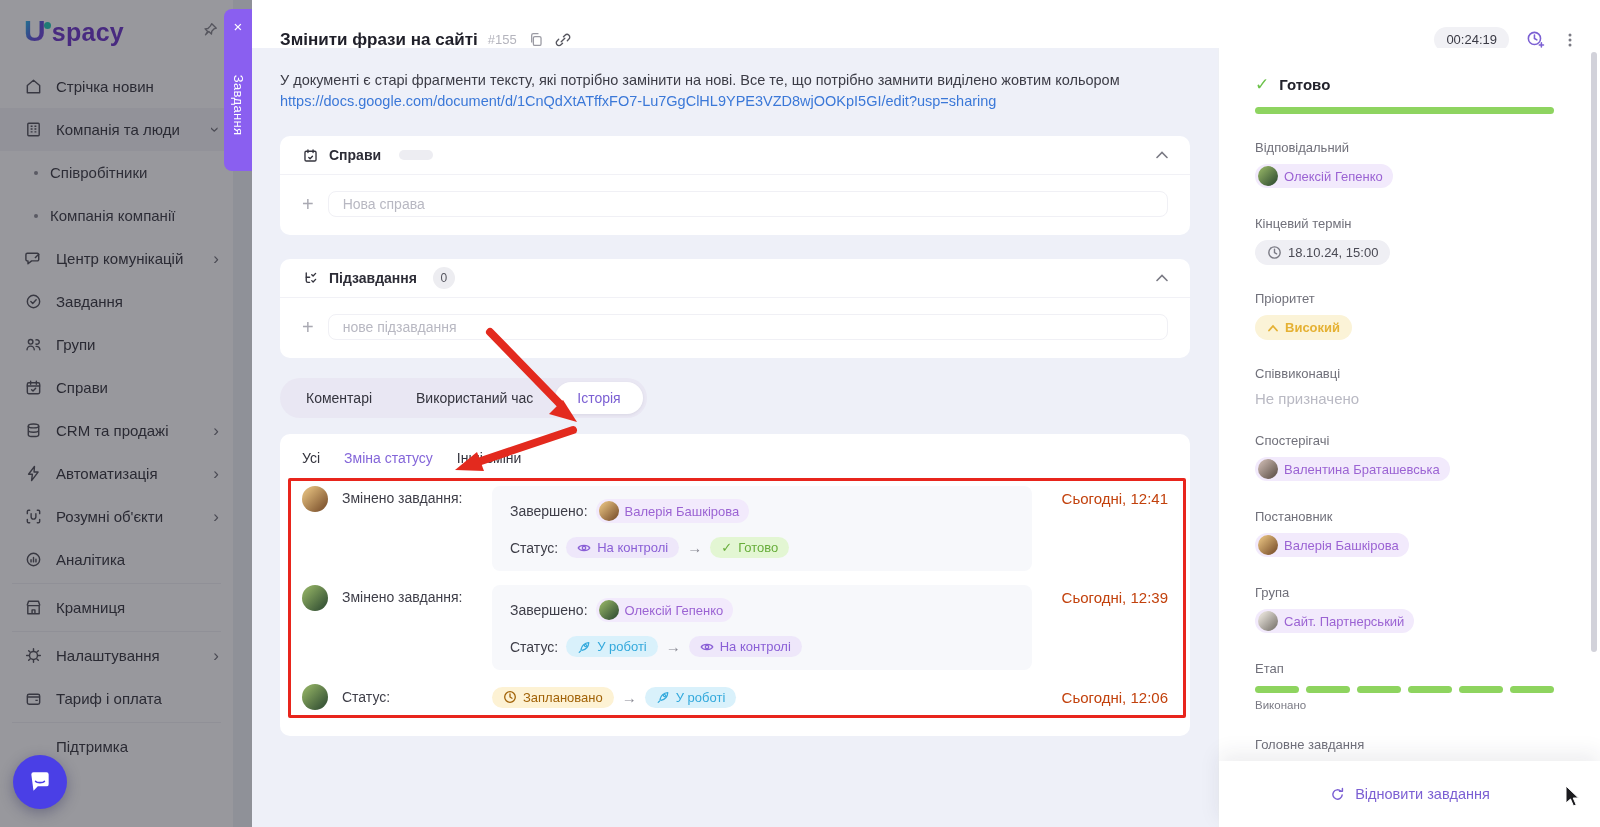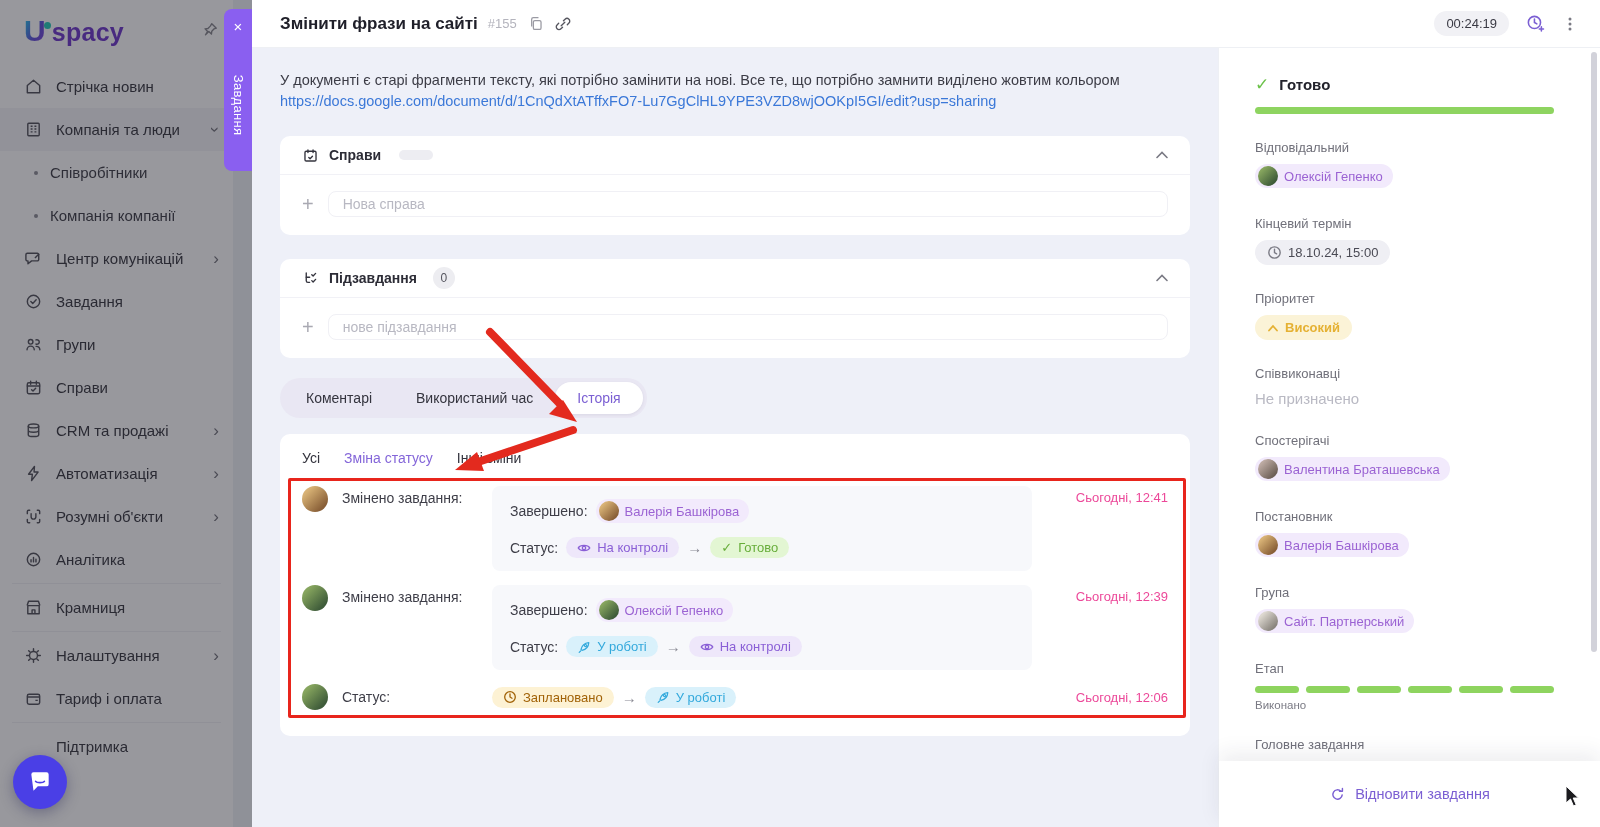--- a/index.html
+++ b/index.html
@@ -30,21 +30,21 @@
   
   .chat-fab { position:absolute; left:13px; bottom:18px; width:54px; height:54px; border-radius:50%; background:#4a3fe6; border:none; z-index:20; display:flex; align-items:center; justify-content:center; box-shadow:0 4px 14px rgba(30,30,80,.35); cursor:pointer; }
 
   
   .task-tab { position:absolute; left:224px; top:9px; width:28px; height:162px; background:#8a5ff0; border-radius:8px 0 0 8px; z-index:6; cursor:pointer; }
   .task-tab .x { position:absolute; top:10px; left:50%; transform:translateX(-50%); color:#fff; font-size:15px; line-height:1; }
   .task-tab .vtext { position:absolute; left:50%; top:96px; transform:translate(-50%,-50%) rotate(90deg); color:#fff; font-size:13px; white-space:nowrap; letter-spacing:.3px; }
 
   
   .panel { position:absolute; left:252px; top:0; right:0; height:827px; background:#fff; z-index:3; }
-  .panel-header { position:absolute; left:0; right:0; top:0; height:48px; background:#fff; border-bottom:1px solid #eef0f4; display:flex; align-items:center; padding:0 22px 0 28px; }
+  .panel-header { position:absolute; left:0; right:0; top:16px; height:48px; background:#fff; border-bottom:1px solid #eef0f4; display:flex; align-items:center; padding:0 22px 0 28px; }
   .task-title { font-size:17px; font-weight:700; color:#20202a; }
   .task-id { font-size:13px; color:#b4b4bd; margin-left:10px; }
   .hd-ic { margin-left:10px; cursor:pointer; display:flex; align-items:center; }
   .hd-right { margin-left:auto; display:flex; align-items:center; gap:16px; }
   .timer-pill { background:#f1f1f5; border-radius:14px; padding:5px 12px; font-size:13px; color:#3a3a44; cursor:pointer; }
 
   .content { position:absolute; left:0; top:48px; width:966px; bottom:0; background:#eef0f8; padding:22px 28px; }
   .desc { font-size:14.5px; color:#3c3c46; line-height:21px; }
   .desc a { color:#3b78d8; text-decoration:none; cursor:pointer; }
 
@@ -76,21 +76,21 @@
   .h-item:first-child { margin-top:0; }
   .avatar { width:26px; height:26px; border-radius:50%; flex:0 0 26px; }
   .av-valeriya { background:linear-gradient(135deg,#d8b275 20%,#8a6038 80%); }
   .av-oleksii { background:linear-gradient(135deg,#86a55e 20%,#3f5c3a 80%); }
   .av-valentyna { background:linear-gradient(135deg,#bcaaa2 20%,#6e6058 80%); }
   .av-group { background:linear-gradient(135deg,#ddd8d0 20%,#8a857e 80%); }
   .avatar.sm { width:20px; height:20px; flex:0 0 20px; }
   .h-action { width:150px; font-size:14px; color:#3e3e48; padding-top:4px; margin-left:14px; flex:0 0 150px; }
   .h-box { background:#f7f8fb; border-radius:8px; padding:13px 18px; width:540px; display:flex; flex-direction:column; gap:14px; }
   .h-row { display:flex; align-items:center; gap:8px; font-size:14px; color:#3e3e48; }
-  .h-time { margin-left:auto; font-size:13px; color:#ec4899; padding-top:4px; white-space:nowrap; }
+  .h-time { margin-left:auto; font-size:15px; color:#c2410c; padding-top:4px; white-space:nowrap; }
   .pill { display:inline-flex; align-items:center; gap:6px; border-radius:13px; padding:3px 11px; font-size:13px; white-space:nowrap; cursor:default; }
   .pill-person { background:#f2eafc; color:#9b63d3; padding:2px 10px 2px 3px; }
   .pill-review { background:#eee7fa; color:#8a5fd6; }
   .pill-done { background:#e3f6d3; color:#67ad3a; }
   .pill-progress { background:#d9f1fb; color:#33a9dc; }
   .pill-planned { background:#fdf2d4; color:#a16207; }
   .arrow-sep { color:#8a8a94; font-size:15px; }
   .check-glyph { color:#67ad3a; font-weight:700; }
 
   

